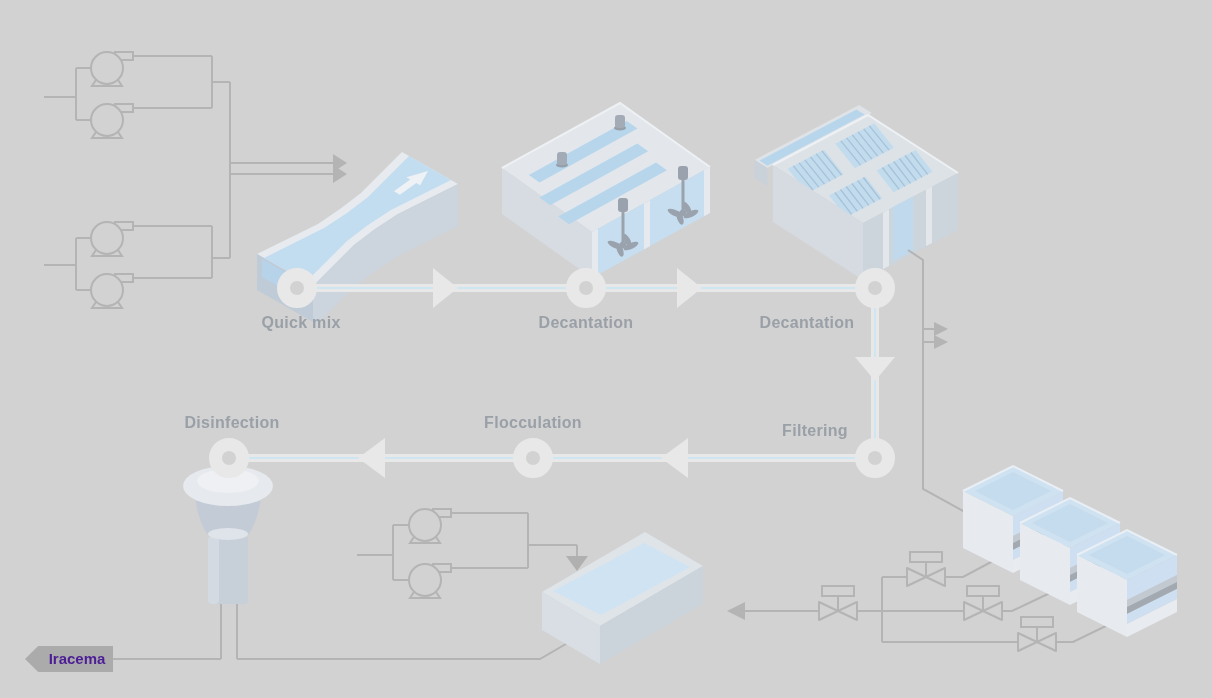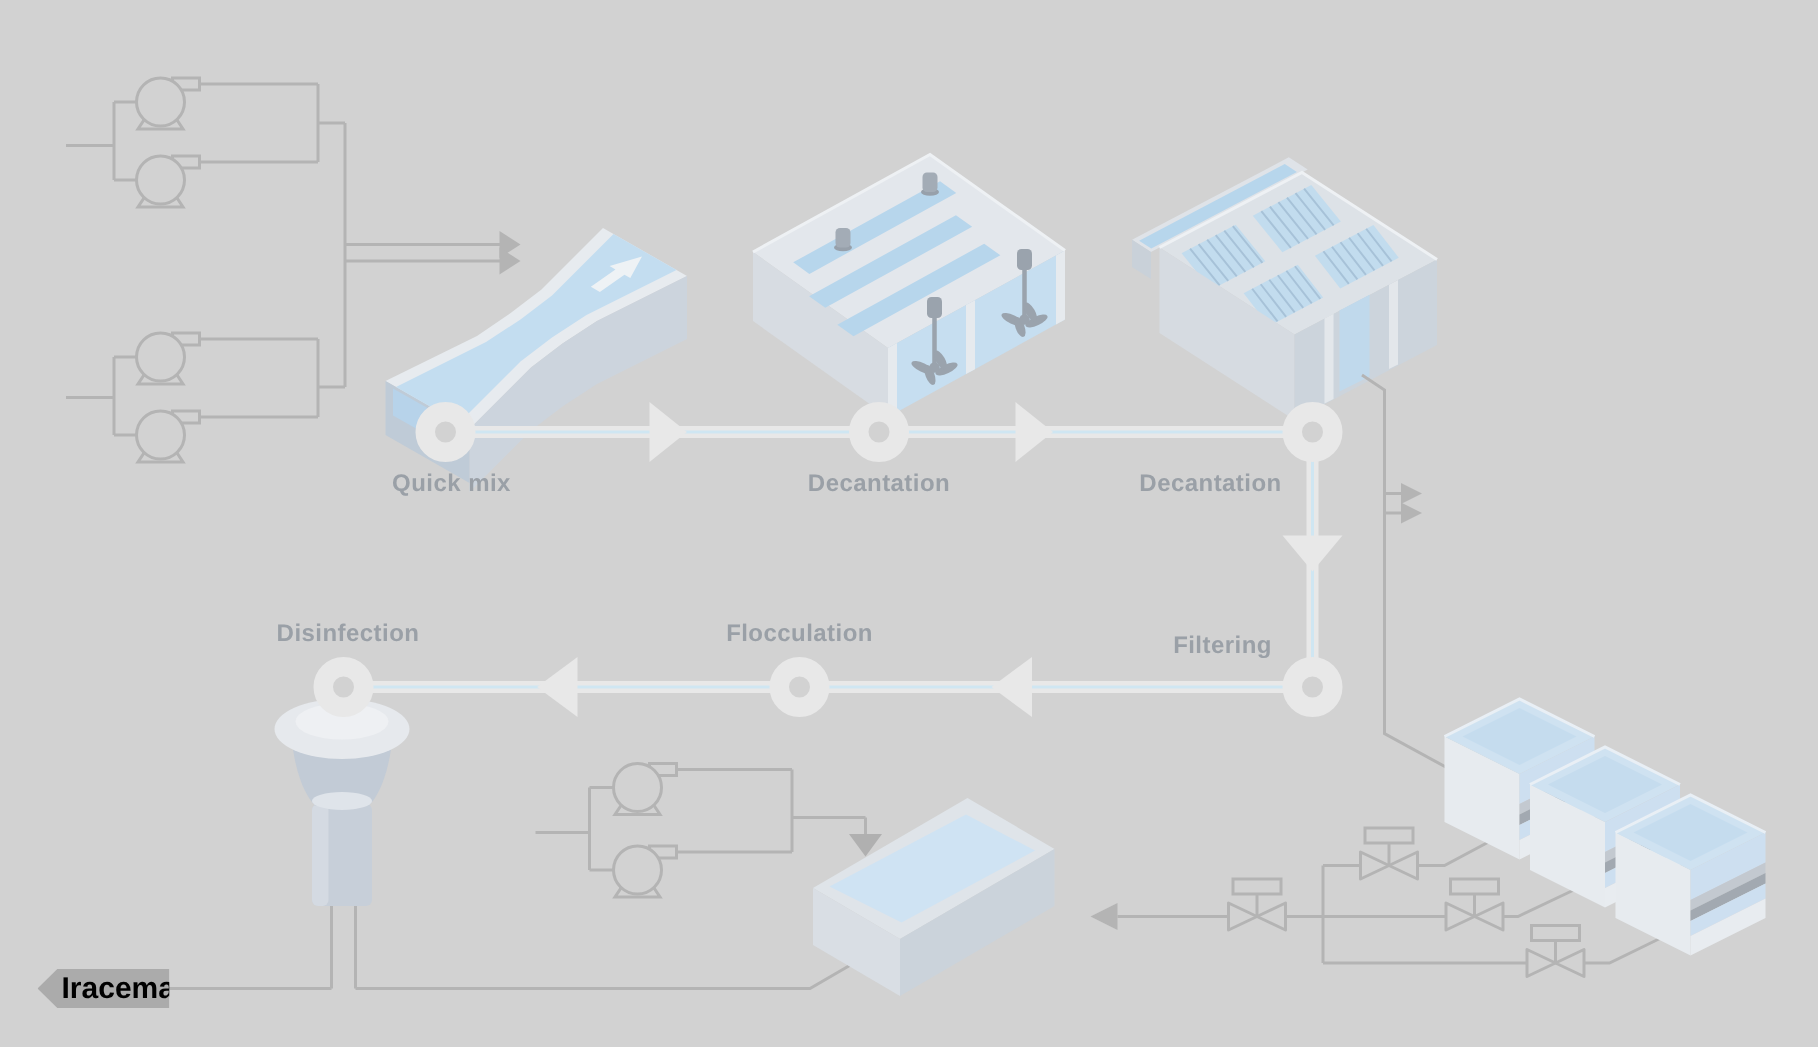--- a/index.html
+++ b/index.html
@@ -8,24 +8,25 @@
     overflow:hidden;font-family:"Liberation Sans",sans-serif;
   }
   svg{position:absolute;left:0;top:0;}
   .stage-label{
     position:absolute;transform:translateX(-50%);
     font-weight:700;font-size:16px;letter-spacing:.3px;
     color:#9aa0a7;white-space:nowrap;user-select:none;
   }
   .plant-tag{
     position:absolute;left:25px;top:646px;width:88px;height:26px;
-    background:#ababab;color:#000000;font-weight:700;font-size:20px;
+    background:#ababab;color:#4c1d95;font-weight:700;font-size:15px;
     line-height:26px;padding-left:16px;box-sizing:border-box;
     clip-path:polygon(0 50%,15% 0,100% 0,100% 100%,15% 100%);
     user-select:none;
+    text-align:center;
   }
 </style>
 </head>
 <body>
 
 <div class="canvas">
 
 <svg width="1212" height="698" viewBox="0 0 1212 698">
   <defs>
     <g id="pump">

